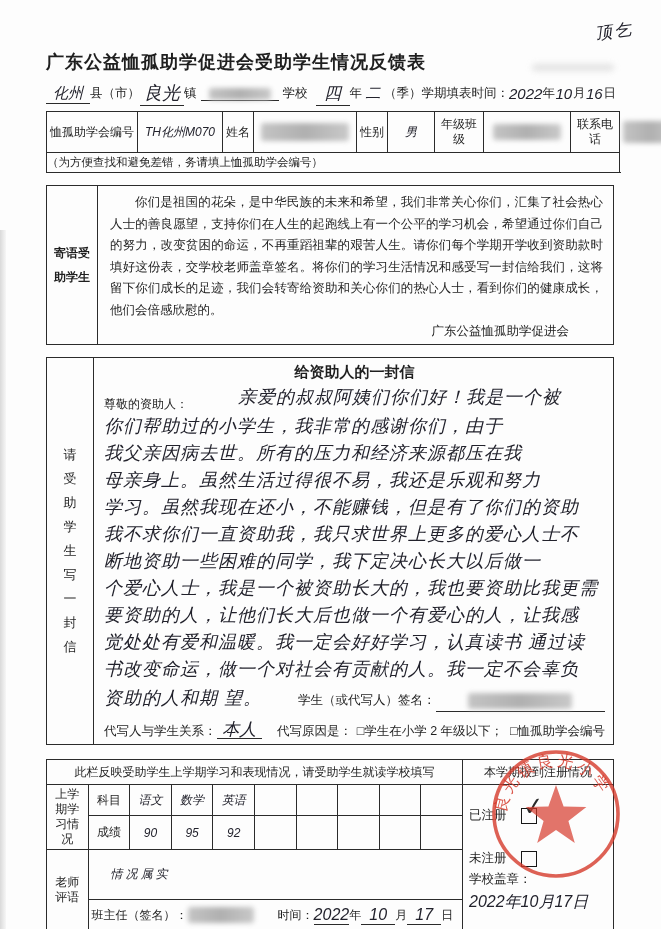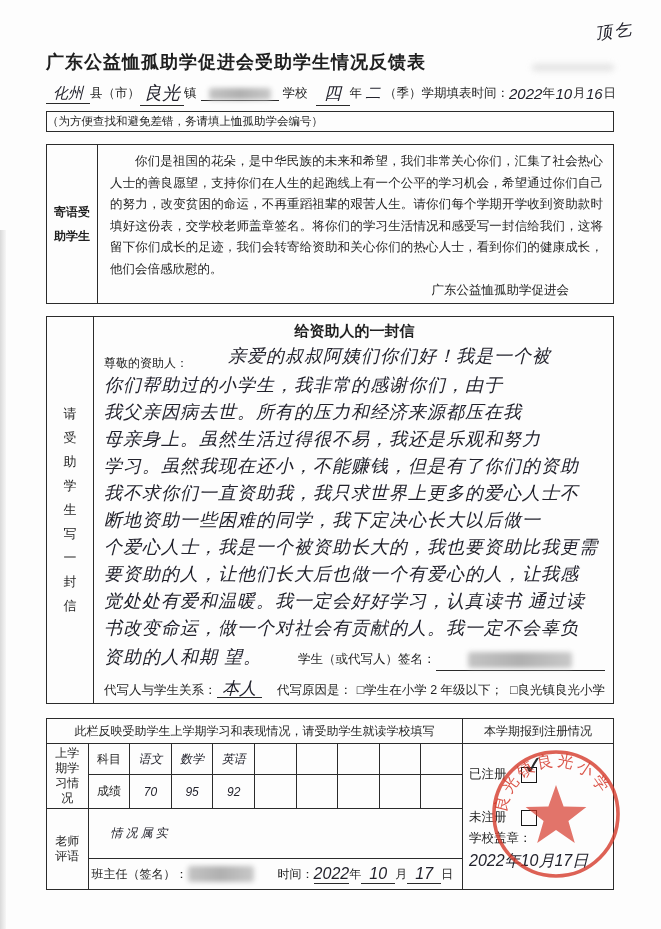--- a/index.html
+++ b/index.html
@@ -32,21 +32,21 @@
   .msg-tbl{margin-top:12px;}
   .msg-lbl{width:44px;font-weight:bold;font-size:13px;text-align:center;line-height:24px;}
   .msg-body{padding:6px 10px 4px 12px !important;}
   .msg-p{margin:0;font-size:12.5px;line-height:21.5px;text-align:justify;text-indent:2em;}
   .msg-sign{font-size:12.5px;text-align:right;padding-right:34px;margin-top:2px;}
   .letter-tbl{margin-top:12px;}
   .vert-cell{width:40px;}
   .vert-label{width:14px;margin:0 auto;word-break:break-all;line-height:24px;font-size:13px;text-align:center;}
   .letter-cell{position:relative;padding:2px 8px 4px 10px !important;vertical-align:top !important;}
   .letter-title{font-size:15px;font-weight:bold;text-align:center;margin:3px 0 2px 0;}
-  .letter-opening{display:flex;align-items:flex-start;}
+  .letter-opening{display:flex;align-items:flex-start;gap:10px;}
   .salut{font-size:12px;white-space:nowrap;padding-top:12px;}
   .lline{font-size:18px;line-height:27px;letter-spacing:1px;white-space:nowrap;}
   .letter-opening .lline{margin-left:40px;font-style:italic;}
   .last-row{display:flex;align-items:baseline;margin-top:2px;}
   .sig-label{font-size:12.5px;margin-left:36px;white-space:nowrap;}
   .sig-line{border-bottom:1.3px solid #2a2a2a;display:inline-block;width:170px;text-align:center;height:18px;}
   .relation-row{display:flex;align-items:baseline;font-size:12.5px;margin-top:6px;white-space:nowrap;}
   .rel-line{border-bottom:1.3px solid #2a2a2a;display:inline-block;width:80px;text-align:center;
         font-size:17px;height:20px;}
   .sch-tbl{margin-top:14px;}
@@ -96,20 +96,32 @@
       <span class="hw">2022</span>
       <span>年</span>
       <span class="hw" style="min-width:18px;text-align:center">10</span>
       <span>月</span>
       <span class="hw" style="min-width:18px;text-align:center">16</span>
       <span>日</span>
     </div>
 
     <table class="tbl info-tbl">
       <tbody>
+          <tr>
+        <td class="lbl" style="width:84px">恤孤助学会编号</td>
+        <td class="idv hw" style="width:78px">TH化州M070</td>
+        <td class="lbl" style="width:24px">姓名</td>
+        <td class="c" style="width:96px"><span class="redact" style="width:88px;height:18px"></span></td>
+        <td class="lbl" style="width:24px">性别</td>
+        <td class="gender hw" style="width:40px">男</td>
+        <td class="lbl" style="width:42px">年级班级</td>
+        <td class="c" style="width:80px"><span class="redact" style="width:68px;height:16px"></span></td>
+        <td class="lbl" style="width:42px">联系电话</td>
+        <td class="c"><span class="redact" style="width:54px;height:22px"></span></td>
+      </tr>
       <tr class="note-row">
         <td colspan="10">（为方便查找和避免差错，务请填上恤孤助学会编号）</td>
       </tr>
     </tbody>
       </table>
 
     <table class="tbl msg-tbl">
       <tbody>
           <tr>
         <td class="msg-lbl">寄语受助学生</td>
@@ -149,21 +161,21 @@
             <span class="sig-line"><span class="redact" style="width:104px;height:16px"></span></span>
           </div>
           <div class="relation-row">
             <span>代写人与学生关系：</span>
             <span class="rel-line hw">本人</span>
             <span style="width:26px"></span>
             <span>代写原因是：</span>
             <span style="width:8px"></span>
             <span>□学生在小学 2 年级以下；</span>
             <span style="width:12px"></span>
-            <span>□良光镇良光小学</span>
+            <span>□恤孤助学会编号</span>
           </div>
         </td>
       </tr>
     </tbody>
       </table>
 
     <table class="tbl sch-tbl">
       <tbody>
           <tr>
         <td colspan="10" class="sch-hd">此栏反映受助学生上学期学习和表现情况，请受助学生就读学校填写</td>
@@ -190,21 +202,21 @@
           <div class="reg-row">
             <span>未注册</span>
             <span class="cbox"></span>
           </div>
           <div class="stamp-label">学校盖章：</div>
           <div class="stamp-date hw">2022年10月17日</div>
         </td>
       </tr>
       <tr style="height:34px">
         <td class="lbl">成绩</td>
-        <td class="score hw">70</td>
+        <td class="score hw">90</td>
         <td class="score hw">95</td>
         <td class="score hw">92</td>
         <td class="score hw"></td>
         <td class="score hw"></td>
         <td class="score hw"></td>
         <td class="score hw"></td>
         <td class="score hw"></td>
       </tr>
       <tr style="height:50px">
         <td rowspan="2" class="lbl">老师评语</td>

